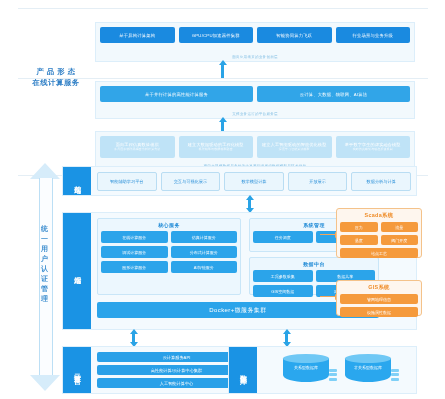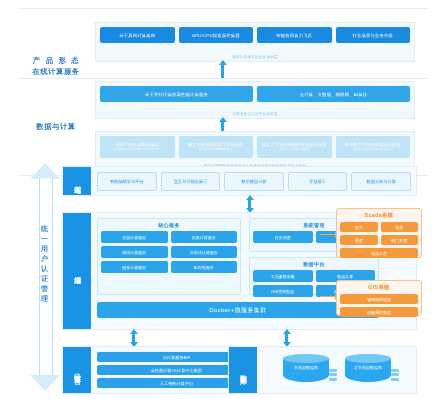--- a/index.html
+++ b/index.html
@@ -10,21 +10,21 @@
   }
   .page{position:relative;width:445px;height:399px;}
 
   
   .top{position:absolute;left:0;top:18px;width:445px;height:130px;}
   .top-rowlabel{
     position:absolute;left:22px;width:68px;text-align:center;
     font-size:7.4px;font-weight:bold;color:#2f7fc6;line-height:1.55;
     letter-spacing:.5px;
   }
-  .top-rowlabel.l1{top:38px;font-family:Liberation Mono, monospace;}
+  .top-rowlabel.l1{top:48px;}
   .top-rowlabel.l2{top:103px;}
 
   .band{
     position:absolute;left:95px;width:320px;
     background:#f2f9fd;border:1px solid #dceefa;box-sizing:border-box;
   }
   .band.b1{top:4px;height:40px;}
   .band.b2{top:63px;height:38px;}
   .band-inner{
     position:absolute;left:4px;right:4px;top:4px;display:flex;gap:4px;
@@ -201,21 +201,20 @@
 <div class="page">
 
   <div class="top">
 
     <div class="top-rowlabel l1">
       <div>产 品 形 态</div>
       <div>在线计算服务</div>
     </div>
 
     <div class="top-rowlabel l2">
-      <div>数据与计算</div>
     </div>
 
     <div class="band b1">
       <div class="band-inner">
         <div class="chip dk">基于异构计算架构</div>
         <div class="chip dk">GPU/CPU加速器件集群</div>
         <div class="chip dk">智能协同算力飞跃</div>
         <div class="chip dk">行业场景与业务升级</div>
       </div>
       <div class="band-cap">面向应用场景的业务创新层</div>

